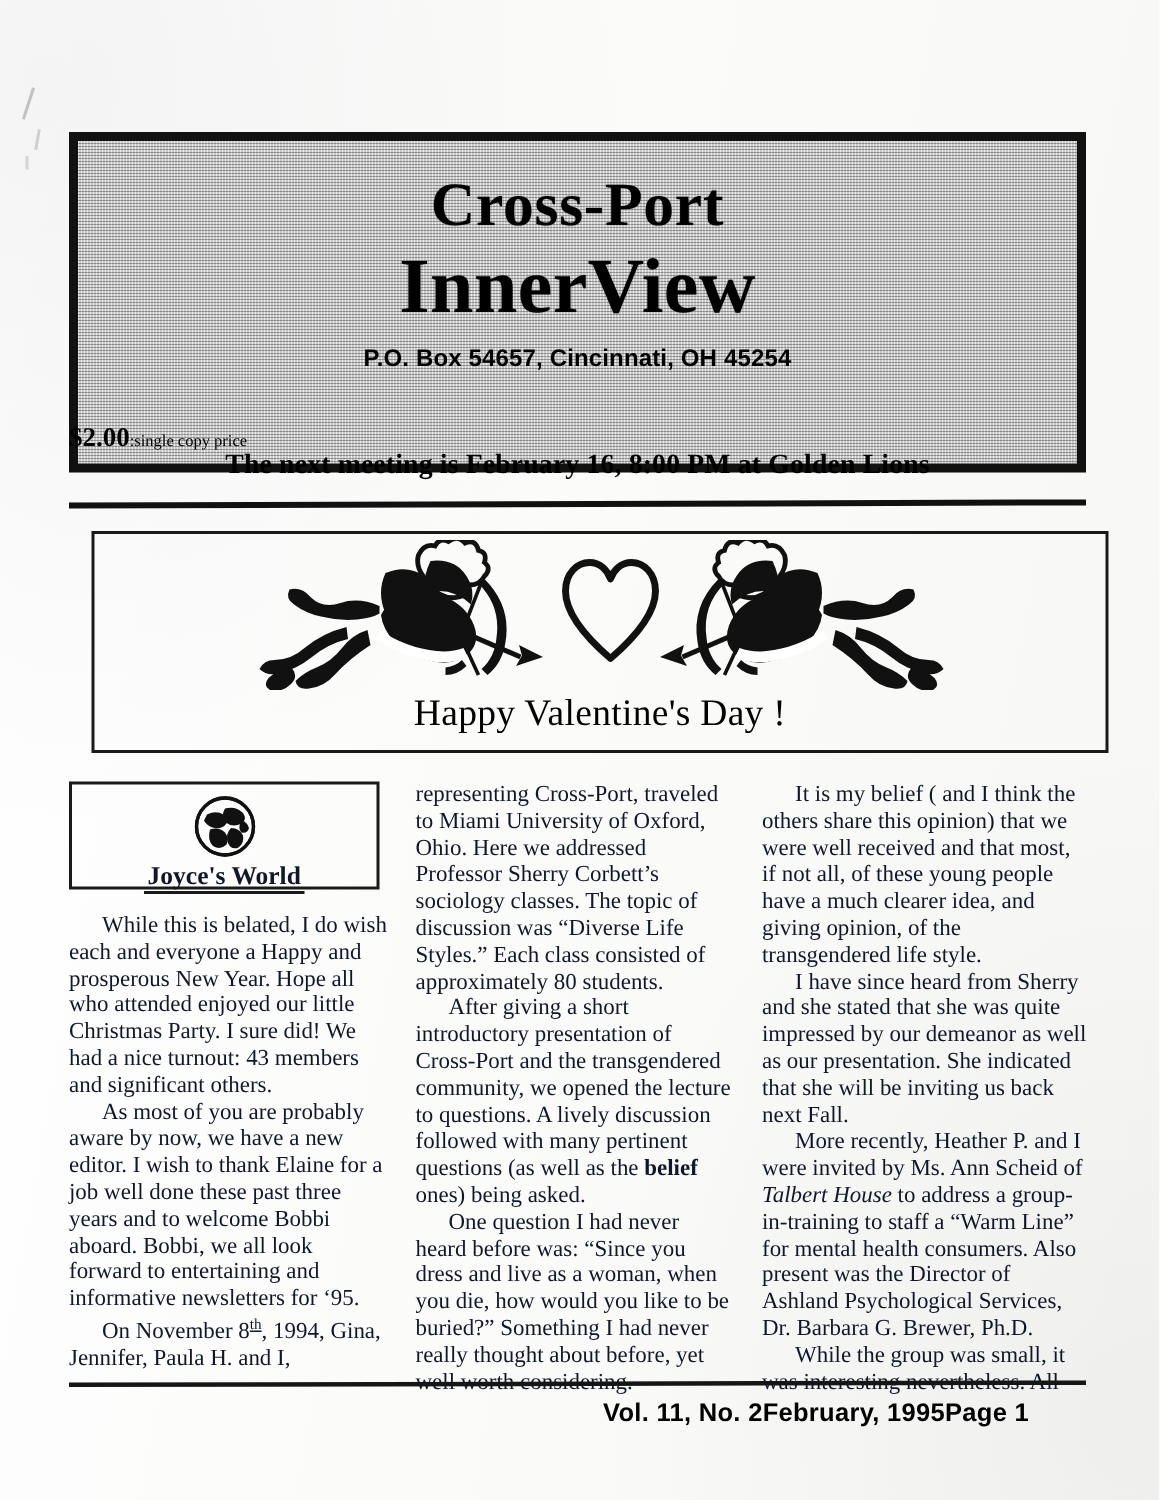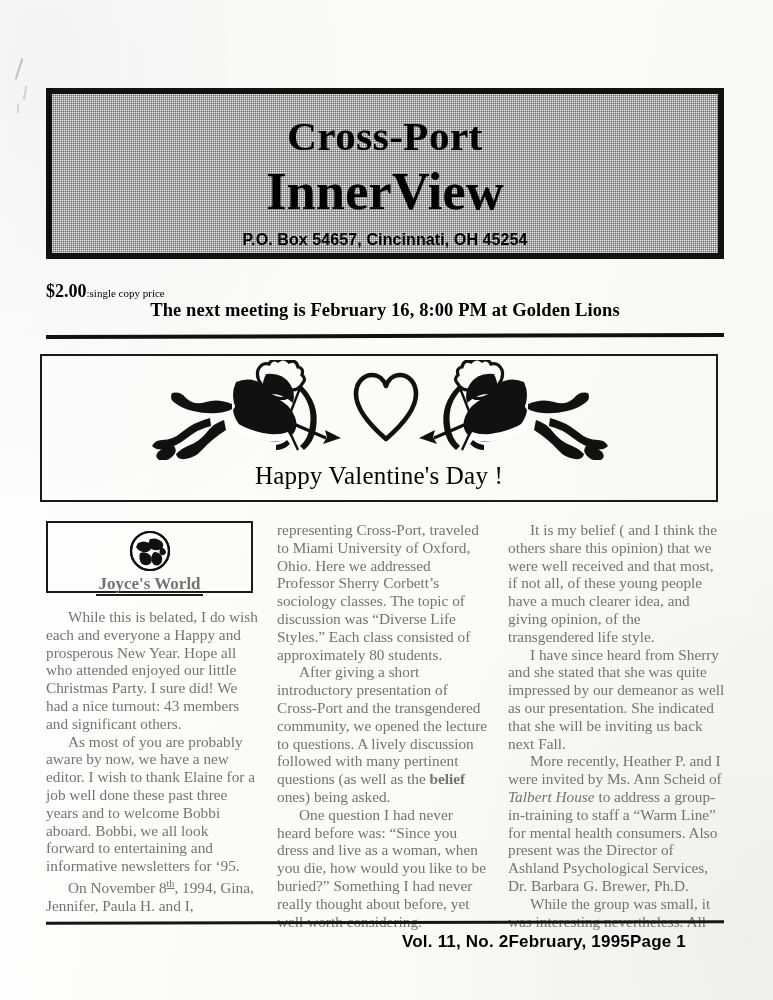--- a/index.html
+++ b/index.html
@@ -39,21 +39,21 @@
     background: rgba(60,60,60,0.5);
     z-index: 1;
   }
 
   
   #masthead {
     position: absolute;
     left: 46px;
     top: 88px;
     width: 678px;
-    height: 171px;
+    height: 227px;
     border: 6px solid #111;
     box-sizing: border-box;
     background-color: #ececec;
     background-image:
       repeating-linear-gradient(0deg, rgba(0,0,0,0.30) 0px, rgba(0,0,0,0.30) 1px, rgba(0,0,0,0) 1px, rgba(0,0,0,0) 2px),
       repeating-linear-gradient(90deg, rgba(0,0,0,0.30) 0px, rgba(0,0,0,0.30) 1px, rgba(0,0,0,0) 1px, rgba(0,0,0,0) 2px);
     background-size: 2px 2px, 2px 2px;
     background-position: 0 0, 1px 1px;
     text-align: center;
   }
@@ -118,21 +118,21 @@
     top: 334px;
     width: 678px;
     height: 4px;
     background: #111;
     transform: rotate(-0.18deg);
   }
 
   
   #valentine-box {
     position: absolute;
-    left: 40px;
+    left: 61px;
     top: 354px;
     width: 678px;
     height: 148px;
     border: 2px solid #1a1a1a;
     box-sizing: border-box;
     background: transparent;
   }
   #valentine-art {
     position: relative;
     height: 108px;
@@ -169,21 +169,21 @@
     height: 395px;
   }
   .col {
     position: absolute;
     top: 0;
     width: 212px;
     font-family: "Liberation Serif", "DejaVu Serif", serif;
     font-size: 15.3px;
     line-height: 17.8px;
     text-align: left;
-    color: #737373;
+    color: #0f172a;
   }
   #col1 { left: 0px; }
   #col2 { left: 231px; }
   #col3 { left: 462px; width: 218px; }
   .col p {
     margin: 0;
     text-indent: 22px;
   }
   .col p.noindent { text-indent: 0; }
   sup.ord {

